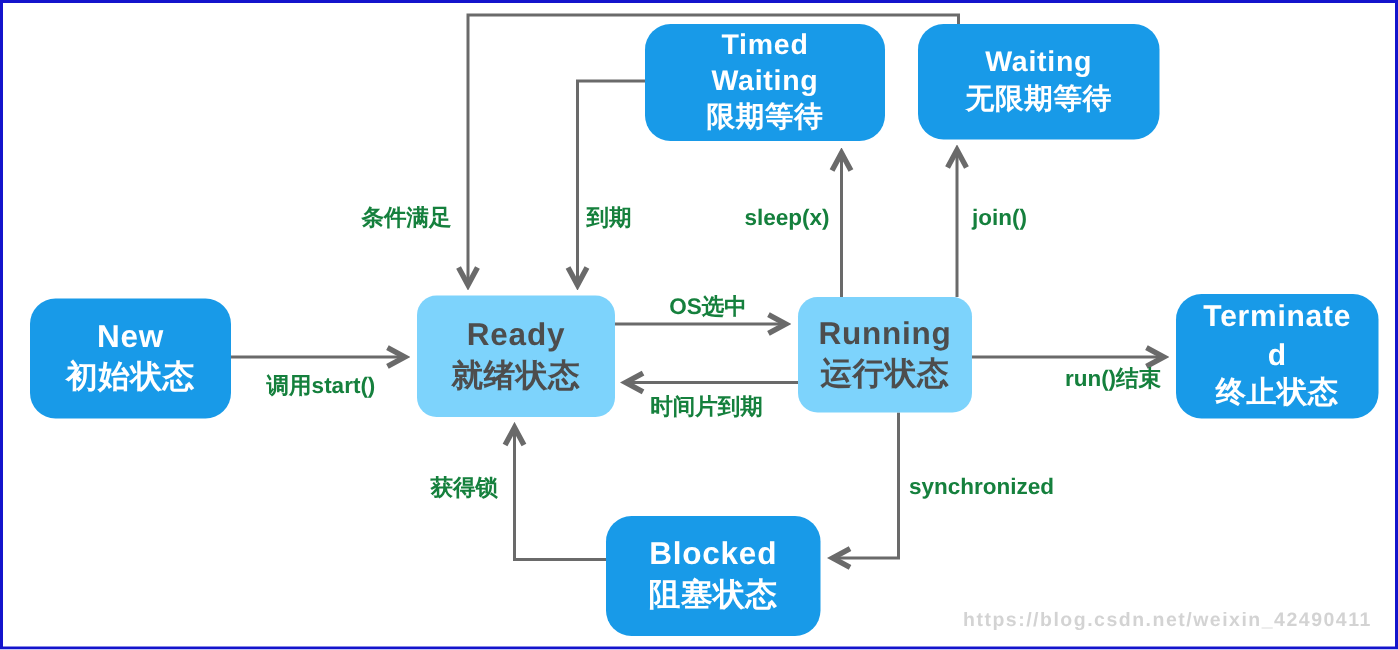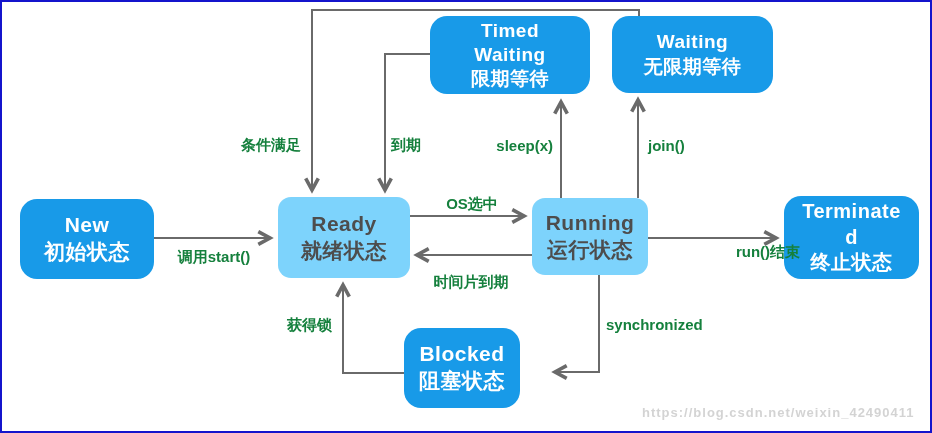--- a/index.html
+++ b/index.html
@@ -18,36 +18,36 @@
   }
   .blue   { background:#189ae8; color:#ffffff; border-radius:17px; }
   .yellow { background:#7dd3fc; color:#4d4d4d; border-radius:13px; }
 
   #box-new          { left:18px;  top:197px; width:134px; height:80px; font-size:21px; }
   #box-ready        { left:276px; top:195px; width:132px; height:81px; font-size:21px; }
   #box-running      { left:530px; top:196px; width:116px; height:77px; font-size:21px; }
   #box-timedwaiting { left:428px; top:14px;  width:160px; height:78px; font-size:19px; }
   #box-waiting      { left:610px; top:14px;  width:161px; height:77px; font-size:19px; }
   #box-terminated   { left:782px; top:194px; width:135px; height:83px; font-size:20px; }
-  #box-blocked      { left:402px; top:326px; width:116px; height:80px; font-size:21px; }
+  #box-blocked      { left:402px; top:342px; width:143px; height:80px; font-size:21px; }
 
   .lbl {
     position:absolute; color:#15803d; font-weight:bold; font-size:15px;
     white-space:nowrap;
   }
   .center { transform:translateX(-50%); }
   .rightal { transform:translateX(-100%); }
   #lbl-start     { left:212px; top:246px; }
   #lbl-os        { left:470px; top:193px; }
-  #lbl-timeslice { left:469px; top:271px; }
+  #lbl-timeslice { left:469px; top:260px; }
   #lbl-sleep     { left:551px; top:135px; }
   #lbl-join      { left:646px; top:135px; }
   #lbl-expire    { left:389px; top:134px; }
   #lbl-condition { left:269px; top:134px; }
-  #lbl-runend    { left:766px; top:241px; }
+  #lbl-runend    { left:740px; top:241px; }
   #lbl-sync      { left:604px; top:314px; }
   #lbl-lock      { left:285px; top:314px; }
 
   .note {
     position:absolute; left:557px; top:384px; font-size:20px; font-weight:bold;
     color:#565656; white-space:nowrap; letter-spacing:.5px;
   }
   .watermark {
     position:absolute; left:640px; top:403px; font-size:13px; font-weight:bold;
     color:#c9c9c9; opacity:.8; white-space:nowrap; letter-spacing:1px;

